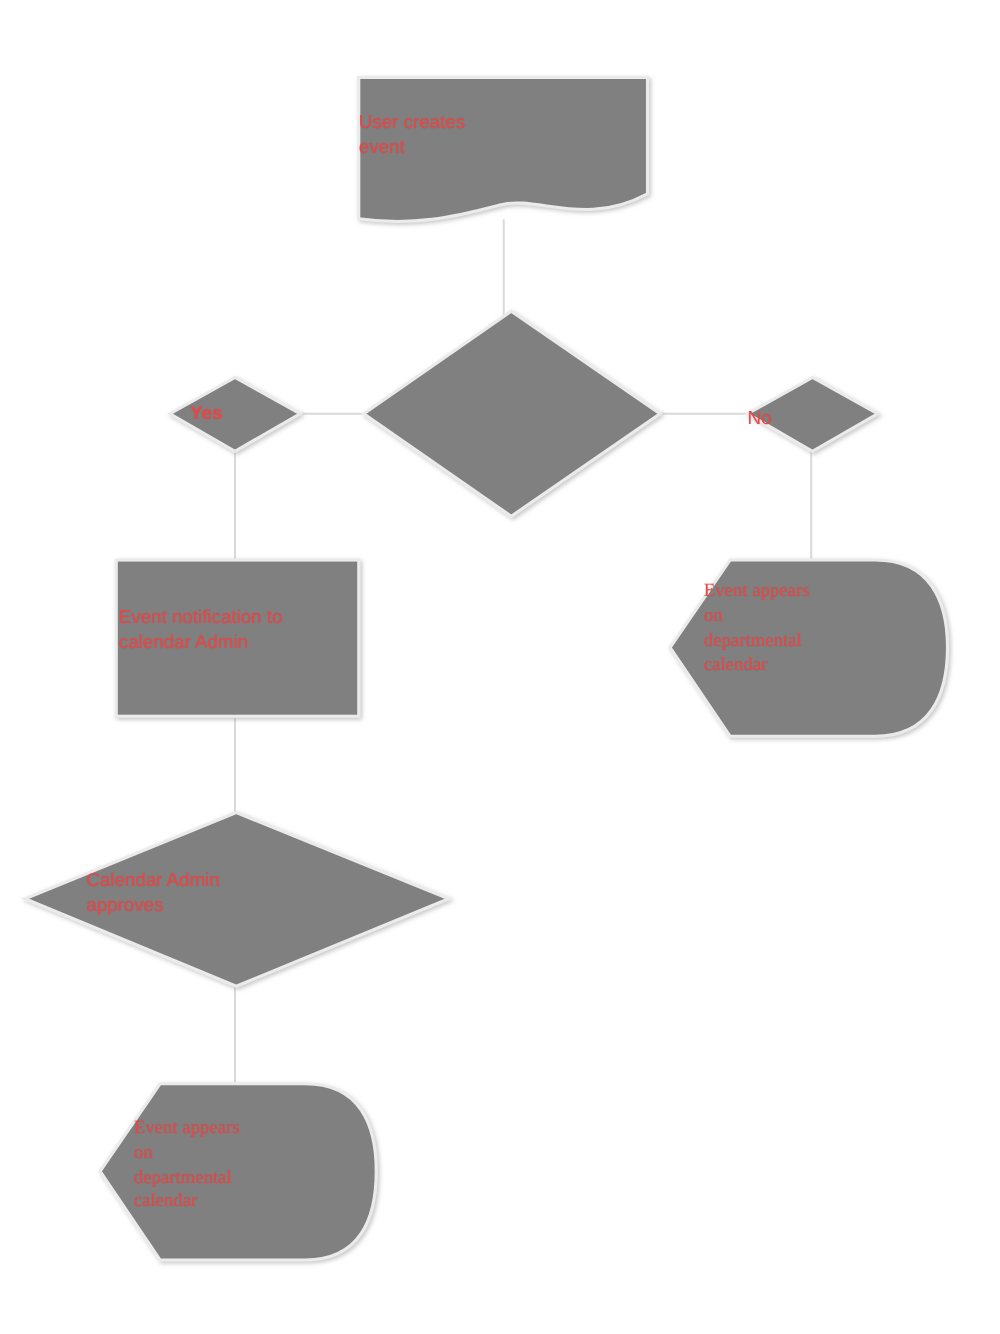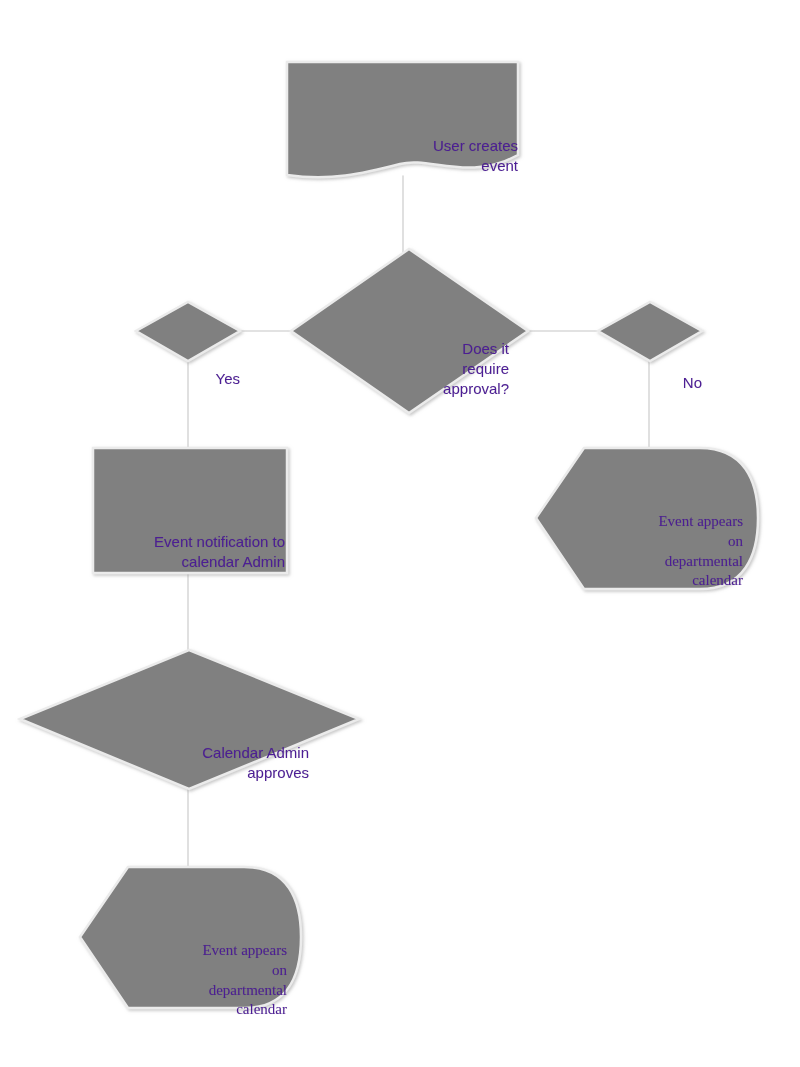--- a/index.html
+++ b/index.html
@@ -20,27 +20,26 @@
   }
   #flow-svg {
     position: absolute;
     left: 0;
     top: 0;
     width: 800px;
     height: 1067px;
   }
   .node-label {
     position: absolute;
-    color: #4c1d95;
-    text-align: right;
+    color: #ef4444;
+    text-align: left;
     line-height: 1.32;
     white-space: pre-line;
     pointer-events: none;
     text-shadow: 0 0 1px rgba(0,0,0,0.15);
-    margin-top: 48px;
   }
   .lbl-doc        { font-size: 15px; }
   .lbl-decision   { font-size: 15px; }
   .lbl-small      { font-size: 15px; }
   .lbl-process    { font-size: 15px; }
   .lbl-terminal   { font-size: 15px; font-family: Liberation Serif, serif; }
 </style>
 </head>
 <body>
 
@@ -101,25 +100,22 @@
              C 744 448, 758 481, 758 518
              C 758 556, 744 589, 700 589
              L 584 589
              L 536 518
              Z"></path>
   </svg>
 
   <div class="node-label lbl-doc" style="left:287px; top:88px; width:231px;">User creates
 event</div>
 
-  <div class="node-label lbl-decision" style="left:309px; top:291px; width:200px;">Does it
-require
-approval?</div>
 
-  <div class="node-label lbl-small" style="left:136px; top:321px; width:104px;">Yes</div>
+  <div class="node-label lbl-small" style="left:152px; top:321px; width:104px;font-weight:bold;">Yes</div>
 
   <div class="node-label lbl-small" style="left:598px; top:325px; width:104px;">No</div>
 
   <div class="node-label lbl-process" style="left:95px; top:484px; width:190px;">Event notification to
 calendar Admin</div>
 
   <div class="node-label lbl-decision" style="left:69px; top:695px; width:240px;">Calendar Admin
 approves</div>
 
   <div class="node-label lbl-terminal" style="left:107px; top:893px; width:180px;">Event appears

